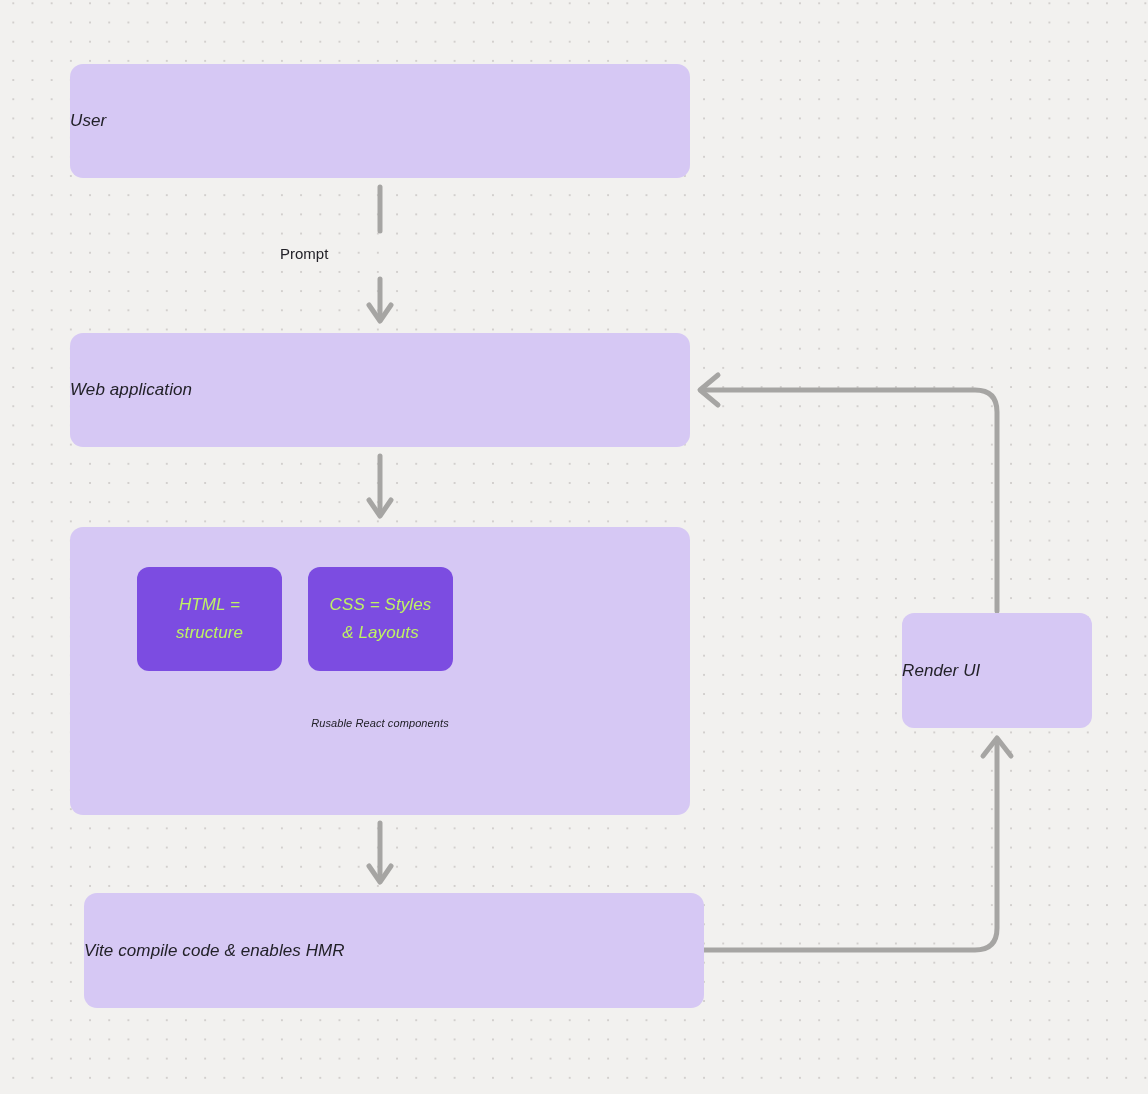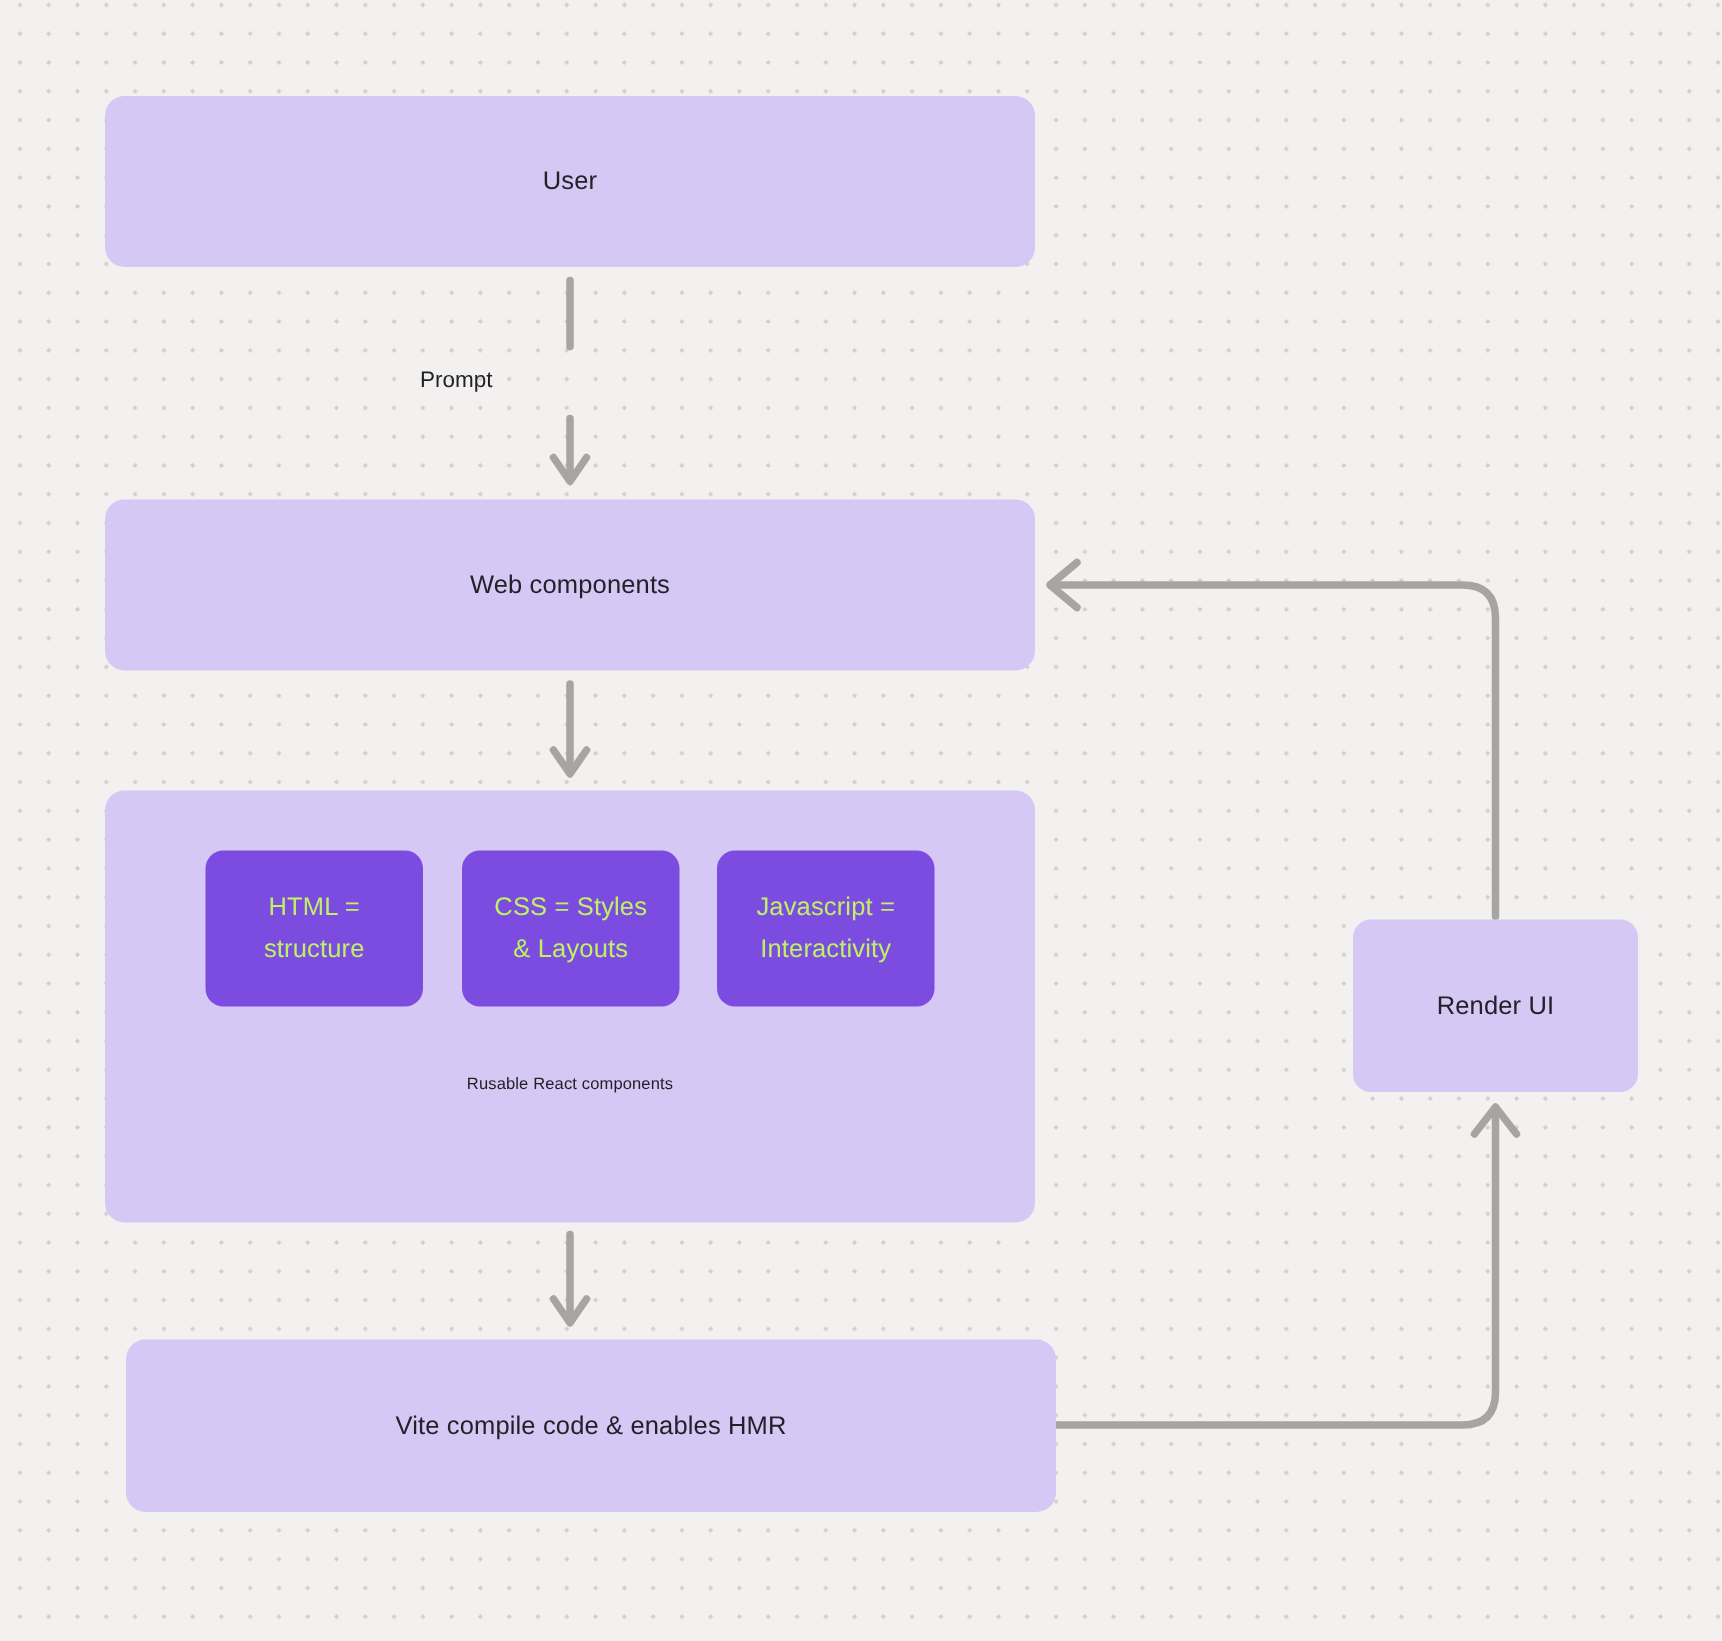--- a/index.html
+++ b/index.html
@@ -15,25 +15,26 @@
     background-position: 3.7px -6.3px;
     overflow: hidden;
   }
 
   .node {
     position: absolute;
     background: #d6c8f4;
     border-radius: 13px;
     display: flex;
     align-items: center;
-    justify-content: center;
+    justify-content: flex-start;
     color: #222128;
     font-size: 17px;
     font-weight: 500;
     letter-spacing: 0.1px;
+    font-style: italic;
   }
 
   .node-user        { left: 70px;  top: 64px;  width: 620px; height: 114px; }
   .node-web         { left: 70px;  top: 333px; width: 620px; height: 114px; }
   .node-components  { left: 70px;  top: 527px; width: 620px; height: 288px; }
   .node-vite        { left: 84px;  top: 893px; width: 620px; height: 115px; }
   .node-render      { left: 902px; top: 613px; width: 190px; height: 115px; border-radius: 12px; }
 
   .chip {
     position: absolute;
@@ -128,35 +129,31 @@
     </g>
   </svg>
 
   <div class="node node-user">
     <span>User</span>
   </div>
 
   <div class="edge-label">Prompt</div>
 
   <div class="node node-web">
-    <span>Web components</span>
+    <span>Web application</span>
   </div>
 
   <div class="node node-components">
     <div class="chip chip-1">
       <span>HTML =
 structure</span>
     </div>
     <div class="chip chip-2">
       <span>CSS = Styles
 &amp; Layouts</span>
-    </div>
-    <div class="chip chip-3">
-      <span>Javascript =
-Interactivity</span>
     </div>
     <div class="components-caption">Rusable React components</div>
   </div>
 
   <div class="node node-vite">
     <span>Vite compile code &amp; enables HMR</span>
   </div>
 
   <div class="node node-render">
     <span>Render UI</span>

